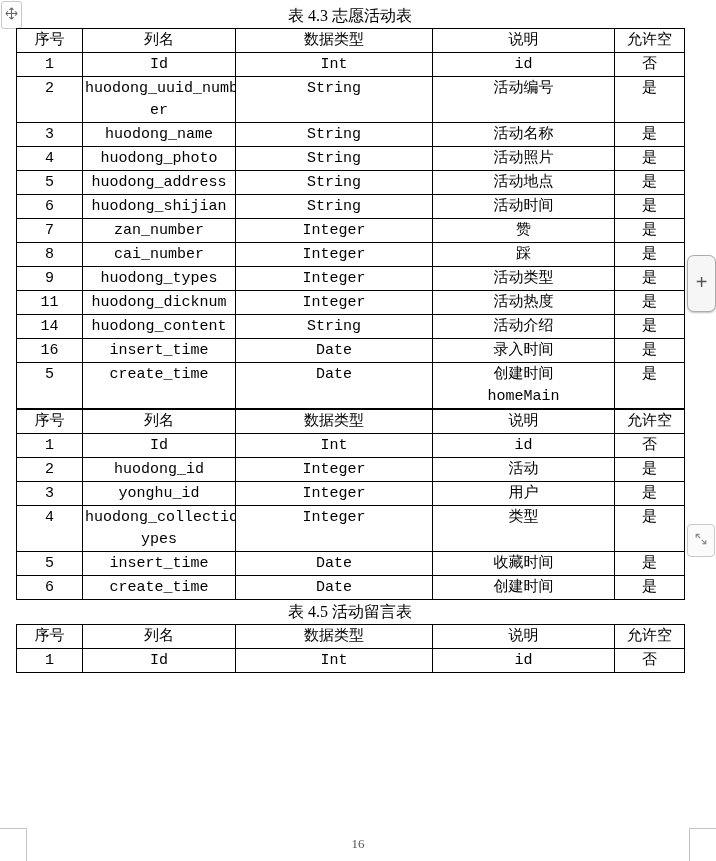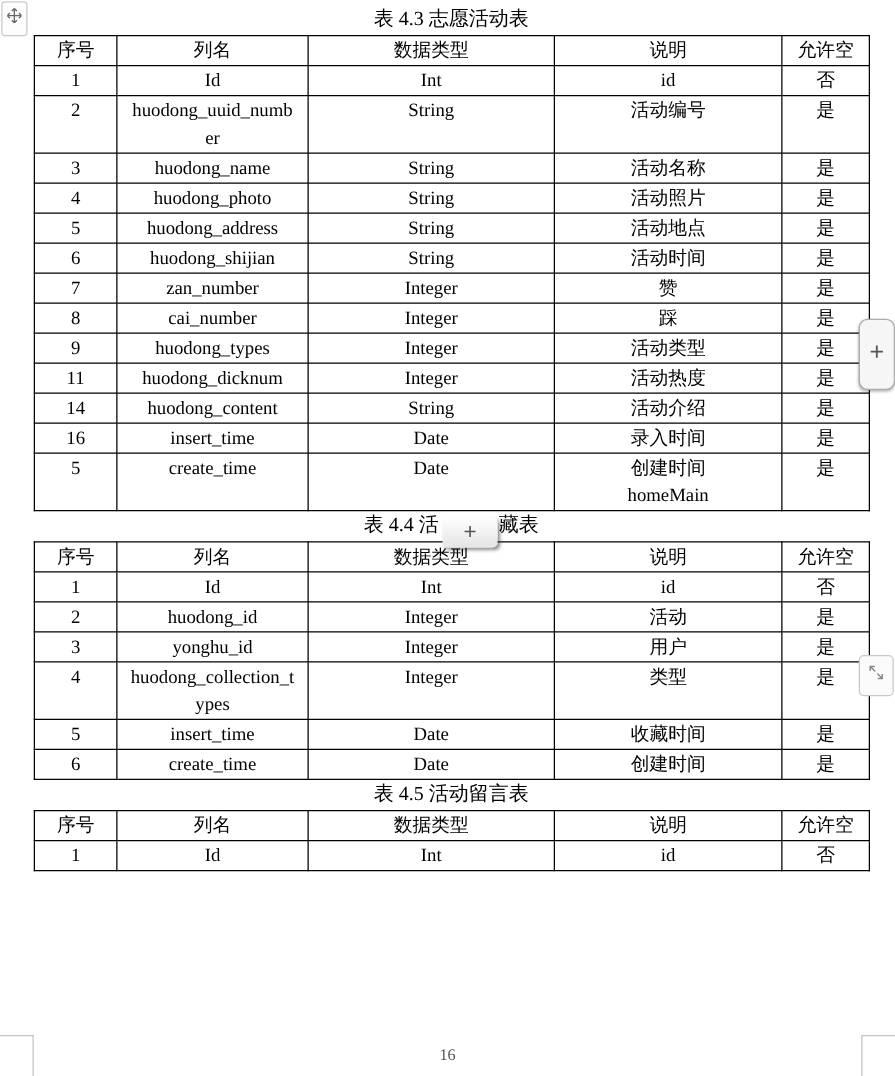--- a/index.html
+++ b/index.html
@@ -1,26 +1,26 @@
 <!DOCTYPE html>
 <html><head>
 <meta charset="utf-8">
 <style>
   html,body{margin:0;padding:0;}
   body{
     width:716px;height:861px;position:relative;overflow:hidden;
     background:#ffffff;color:#000;
     font-family:"Liberation Serif","DejaVu Serif",serif;
   }
-  .doc{position:absolute;left:27px;top:4px;width:668px;}
+  .doc{position:absolute;left:16px;top:4px;width:668px;}
   .caption{
     text-align:center;font-size:16px;height:22px;line-height:22px;
     margin:1px 0;white-space:nowrap;
   }
-  table{border-collapse:collapse;width:668px;table-layout:fixed;}
+  table{border-collapse:collapse;width:668px;table-layout:fixed;font-family:Liberation Mono, monospace;}
   col.c0{width:66px;} col.c1{width:153px;} col.c2{width:197px;}
   col.c3{width:182px;} col.c4{width:70px;}
   th,td{
     border:1.5px solid #000;text-align:center;vertical-align:top;
     font-weight:normal;font-size:15px;height:21px;line-height:22px;
     padding:1px 2px 0 2px;white-space:pre-line;overflow:hidden;
   }
   
   .move-handle{
     position:absolute;left:1px;top:1px;width:19px;height:26px;
@@ -176,23 +176,20 @@
           <td>5</td>
           <td>create_time</td>
           <td>Date</td>
           <td>创建时间
 homeMain</td>
           <td>是</td>
         </tr>
       </tbody>
     </table>
 
-  <div class="caption">
-    <span>表 4.4 活</span><span class="inline-plus"><span>+</span></span><span>藏表</span>
-  </div>
   <table>
     <colgroup>
         <col class="c0">
         <col class="c1">
         <col class="c2">
         <col class="c3">
         <col class="c4">
       </colgroup>
   <thead>
         <tr>

